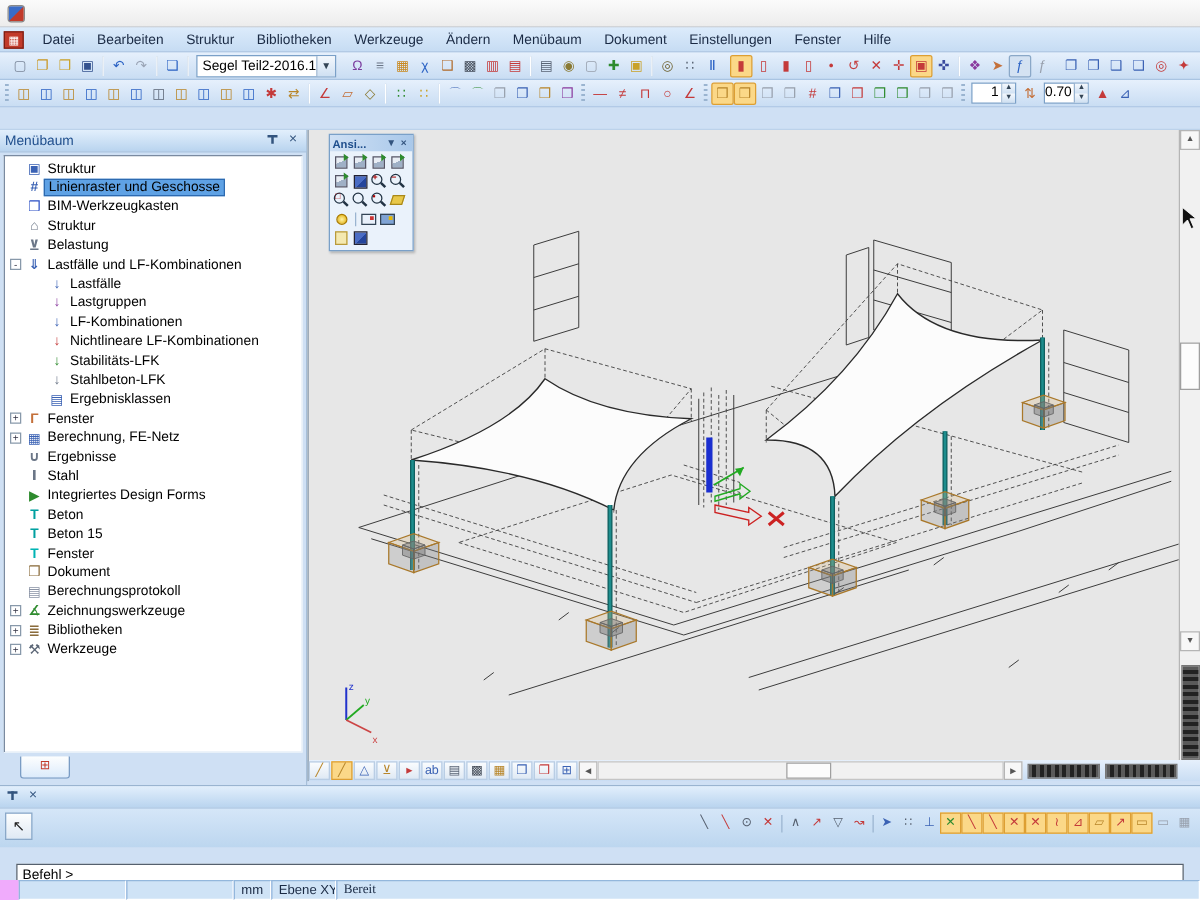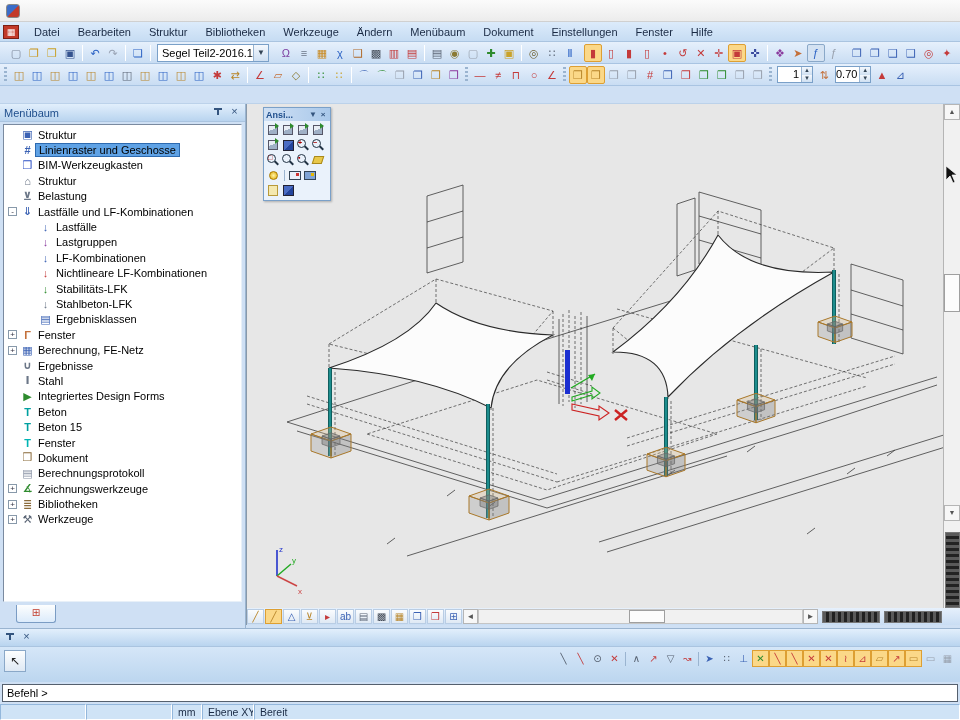--- a/index.html
+++ b/index.html
@@ -133,26 +133,26 @@
   .cmdpanel { height:92px; flex:0 0 92px; background:#cfe0f4; display:flex; flex-direction:column;
     border-top:1px solid #9ab4d0; }
   .cmdbody { flex:1; display:flex; align-items:flex-start; padding:3px 4px; background:linear-gradient(#d5e6f8,#bcd6ef);}
   .cursor-btn { width:22px; height:22px; background:linear-gradient(#fdfefe,#dfe9f4); border:1px solid #8aa8c8;
     text-align:center; line-height:20px; font-size:12px; color:#222; }
   .snapbar { margin-left:auto; display:flex; align-items:center; }
   .sni { width:17px; height:17px; line-height:16px; text-align:center; font-size:10px;
     border:1px solid rgba(0,0,0,0); flex:0 0 17px; }
   .sni.hl { background:#fbd888; border:1px solid #dd9f33; }
   .snsep { width:1px; height:14px; background:#9ab4d0; margin:0 2px; }
-  .cmdinput-row { height:22px; flex:0 0 22px; padding:2px; background:#cfe0f4; }
+  .cmdinput-row { height:22px; flex:0 0 22px; padding:13px; background:#cfe0f4; }
   .cmdinput { width:100%; height:18px; border:1px solid #55606e; background:#fff; font-family:inherit;
     font-size:11px; padding:0 4px; color:#000; }
 
   
-  .statusbar { height:16px; flex:0 0 16px; background:#f0abfc; display:flex; }
+  .statusbar { height:16px; flex:0 0 16px; background:#f0abfc; display:flex;padding-left:15px; }
   .scell { height:16px; background:#cfe3f6; border:1px solid; border-color:#93b7dc #fff #fff #93b7dc;
     font-size:10.5px; color:#1a2a44; padding:1px 5px 0 5px; white-space:nowrap; overflow:hidden; }
 </style>
 </head>
 <body>
 
 <div class="titlebar">
   <span class="app-ico"></span>
 </div>
 
@@ -702,15 +702,15 @@
       </span>
   </div>
   <div class="cmdinput-row">
     <input class="cmdinput" readonly="" value="Befehl &gt;" style="">
   </div>
   <div class="statusbar" id="statusbar">
       <span class="scell" style="width: 86px; flex: 0 0 86px;"></span>
       <span class="scell" style="width: 86px; flex: 0 0 86px;"></span>
       <span class="scell" style="width: 30px; flex: 0 0 30px;">mm</span>
       <span class="scell" style="width: 52px; flex: 0 0 52px;">Ebene XY</span>
-      <span class="scell" style="flex: 1 1 0%;">Bereit</span>
+      <span class="scell" style="flex: 1 1 0%; font-family: Liberation Serif, serif;">Bereit</span>
     </div>
 </div>
 
 </body></html>

